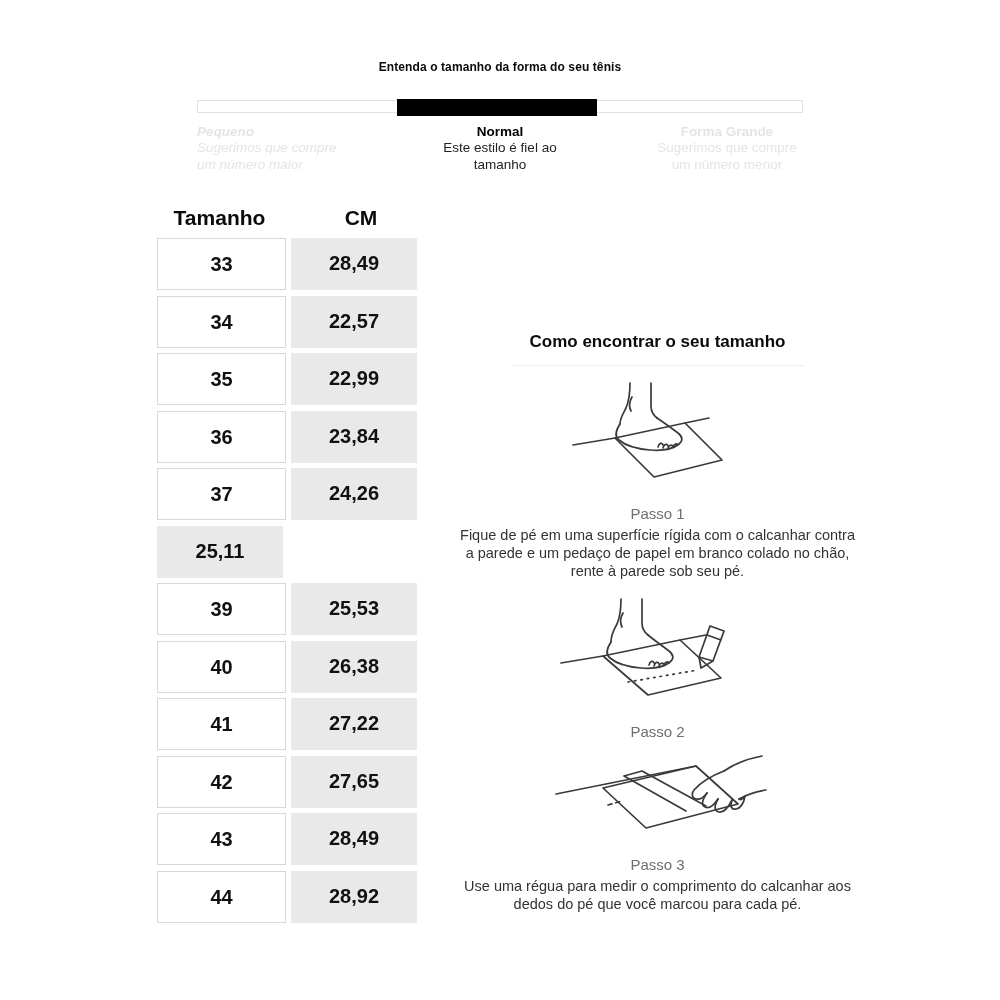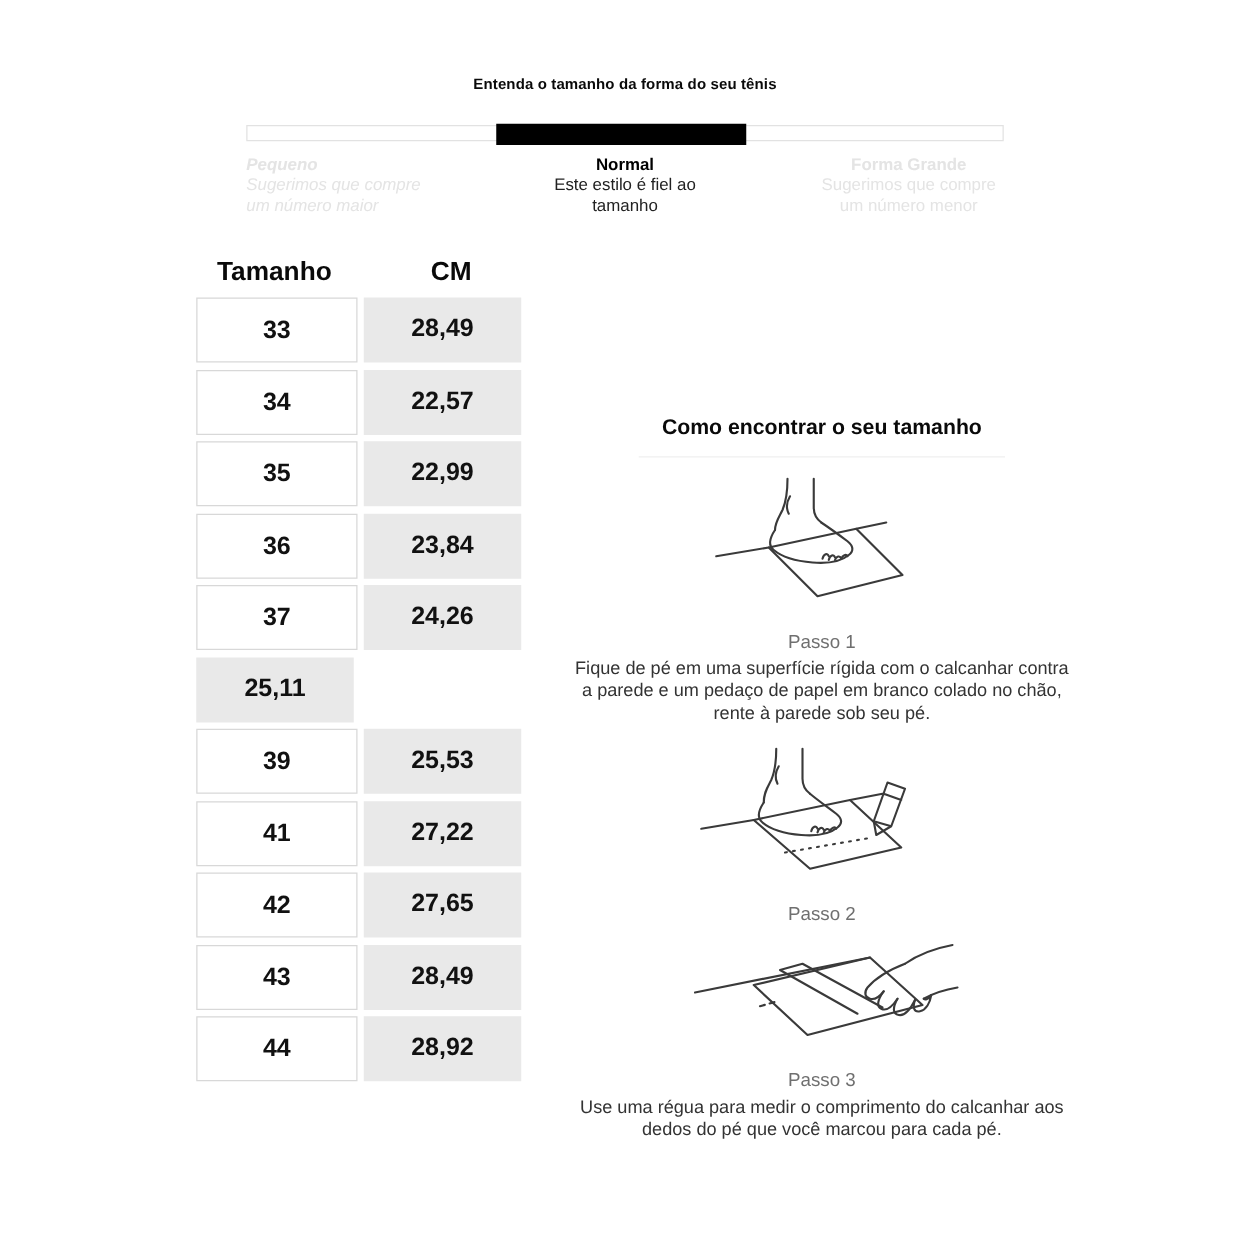--- a/index.html
+++ b/index.html
@@ -116,20 +116,24 @@
       <div class="tbl-row">
         <div class="c1">37</div>
         <div class="c2">24,26</div>
       </div>
       <div class="tbl-row">
         <div class="c2">25,11</div>
       </div>
       <div class="tbl-row">
         <div class="c1">39</div>
         <div class="c2">25,53</div>
+      </div>
+      <div class="tbl-row">
+        <div class="c1">40</div>
+        <div class="c2">26,38</div>
       </div>
       <div class="tbl-row">
         <div class="c1">41</div>
         <div class="c2">27,22</div>
       </div>
       <div class="tbl-row">
         <div class="c1">42</div>
         <div class="c2">27,65</div>
       </div>
       <div class="tbl-row">

